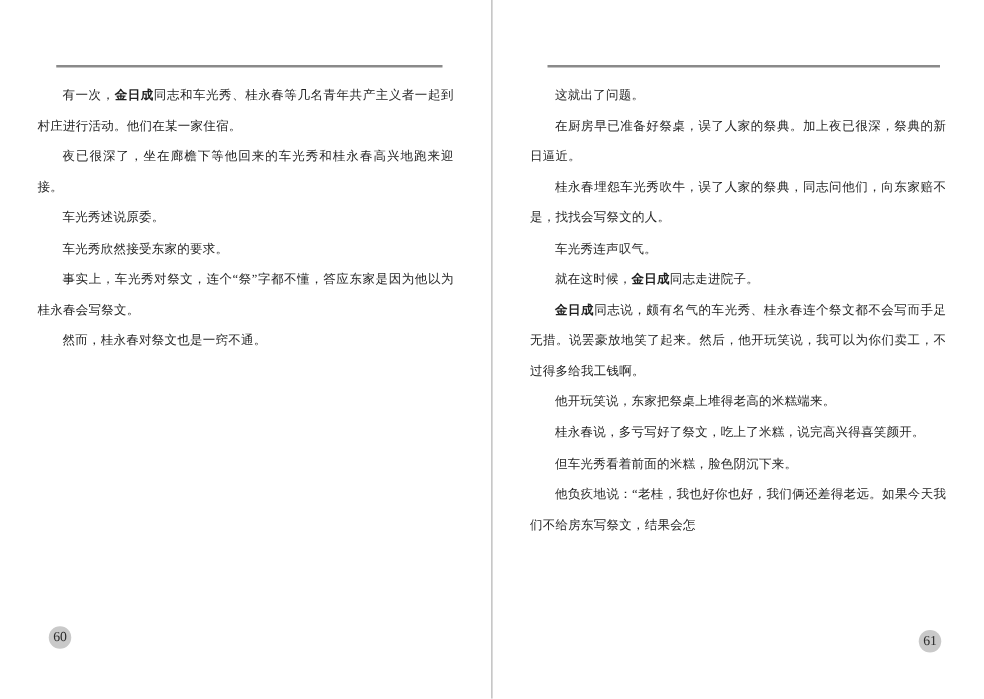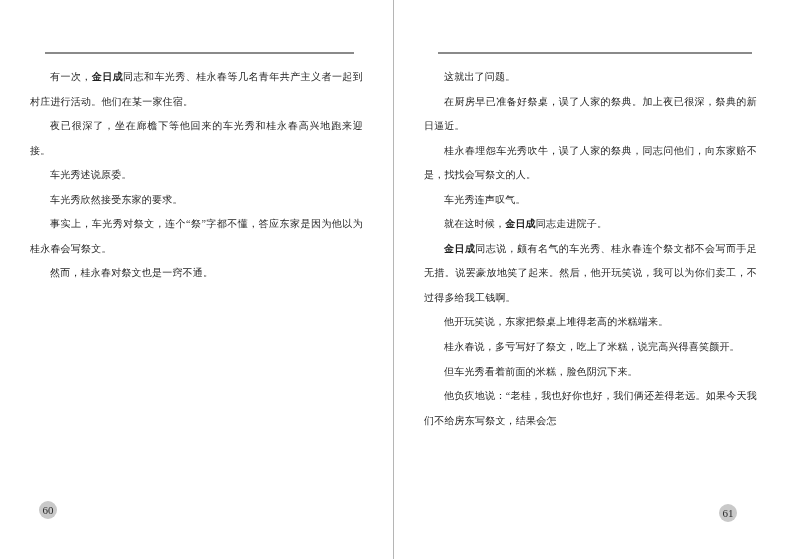--- a/index.html
+++ b/index.html
@@ -35,21 +35,21 @@
   .para strong{font-weight:bold;}
   .page-badge{
     position:absolute;
     width:18px;height:18px;border-radius:50%;
     background:var(--badge-bg);
     color:#2b2b2b;
     font-size:11px;line-height:18px;text-align:center;
     font-family:"Liberation Serif","DejaVu Serif",serif;
   }
   .page.left  .page-badge{left:9px;top:501px;}
-  .page.right .page-badge{right:20px;top:504px;}
+  .page.right .page-badge{right:4px;top:504px;}
 </style>
 </head>
 <body>
 
 <div class="spread">
   <div class="gutter"></div>
 
   <section class="page left">
     <div class="top-rule"></div>
     <div class="page-body">

